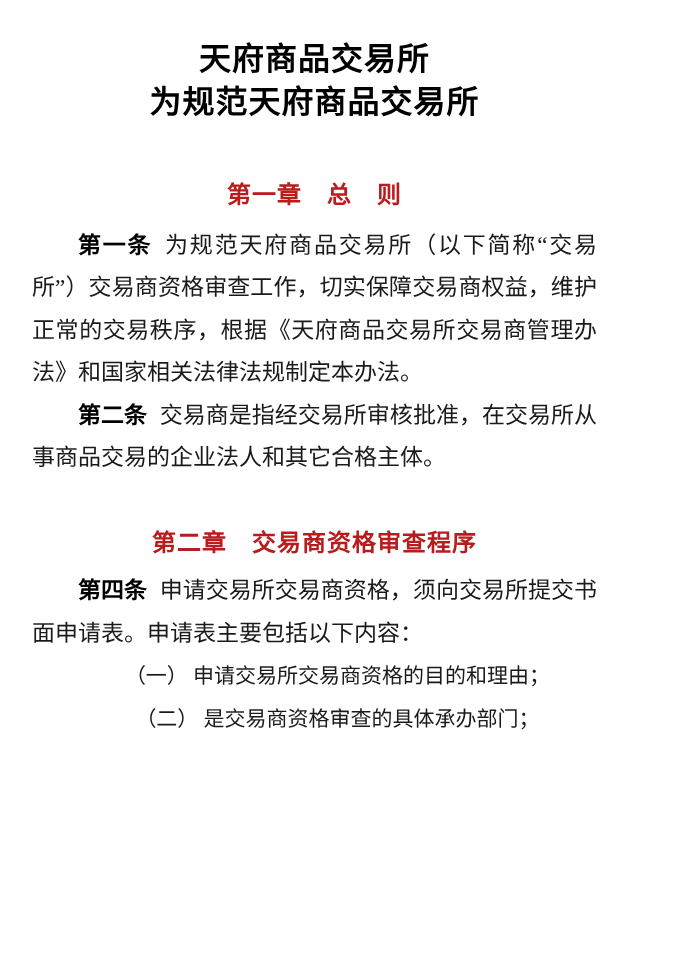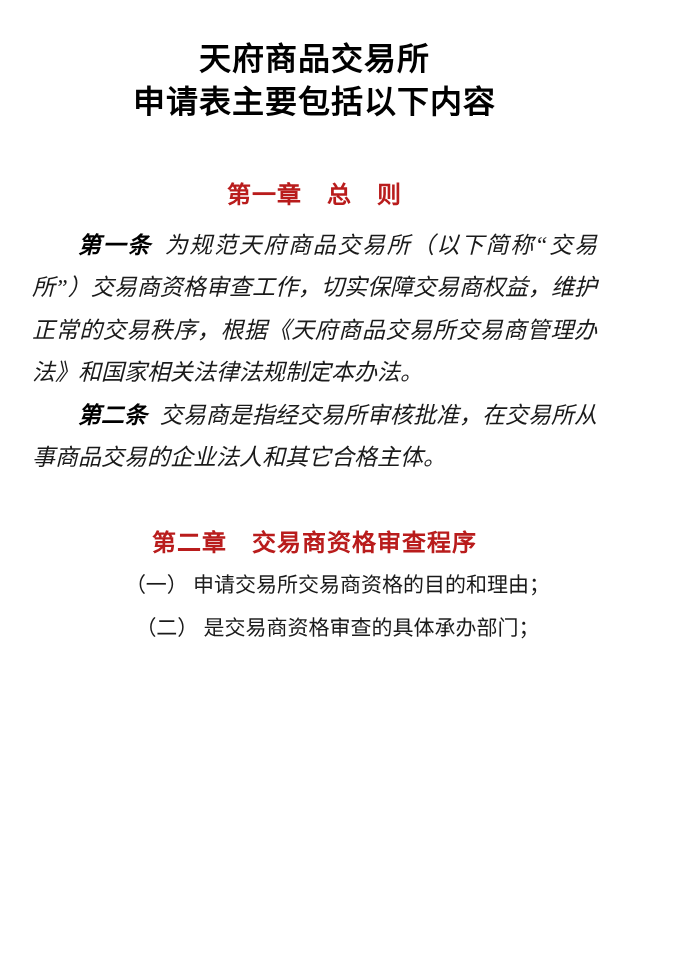--- a/index.html
+++ b/index.html
@@ -39,21 +39,20 @@
   }
   .chapter-heading.first  { margin-top: 50px; }
   .chapter-heading.second { margin-top: 42px; }
   p.article {
     margin: 0;
     font-size: 23px;
     line-height: 42.5px;
     text-align: justify;
     text-justify: inter-character;
     text-indent: 46px;
-    font-style: italic;
   }
   p.article.a1 { margin-top: 8px; }
   p.article.a3 { margin-top: 5px; }
   p.article.a4 { margin-top: 6px; }
   .article-number {
     font-weight: bold;
     color: #000000;
     margin-right: 0.55em;
   }
   p.list-item {
@@ -64,34 +63,37 @@
     text-indent: 46px;
   }
 </style>
 </head>
 <body>
 
 <div class="page">
 
   <div class="doc-title">
     <div>天府商品交易所</div>
-    <div>申请表主要包括以下内容</div>
+    <div>为规范天府商品交易所</div>
   </div>
 
   <div class="chapter-heading first">第一章　总　则</div>
 
   <p class="article a1">
     <span class="article-number">第一条</span><span>为规范天府商品交易所（以下简称“交易所”）交易商资格审查工作，切实保障交易商权益，维护正常的交易秩序，根据《天府商品交易所交易商管理办法》和国家相关法律法规制定本办法。</span>
   </p>
 
   <p class="article a2">
     <span class="article-number">第二条</span><span>交易商是指经交易所审核批准，在交易所从事商品交易的企业法人和其它合格主体。</span>
   </p>
 
   <div class="chapter-heading second">第二章　交易商资格审查程序</div>
 
 
+  <p class="article a4">
+    <span class="article-number">第四条</span><span>申请交易所交易商资格，须向交易所提交书面申请表。申请表主要包括以下内容：</span>
+  </p>
 
   <p class="list-item">（一） 申请交易所交易商资格的目的和理由；</p>
 
   <p class="list-item">（二） 是交易商资格审查的具体承办部门；</p>
 
 </div>
 
 </body></html>

